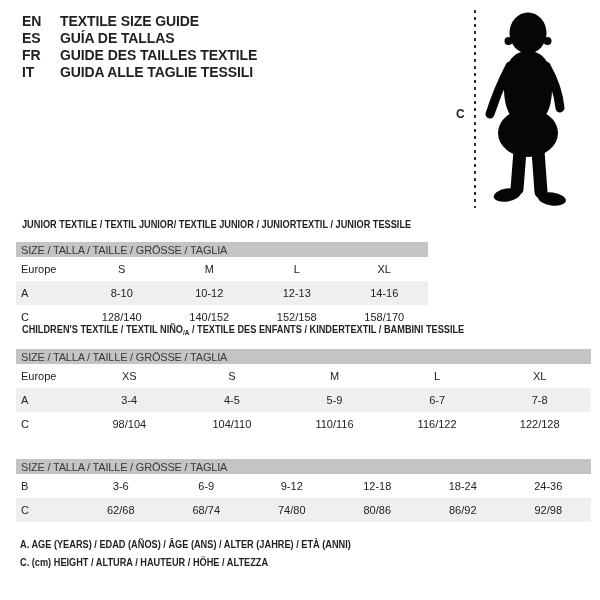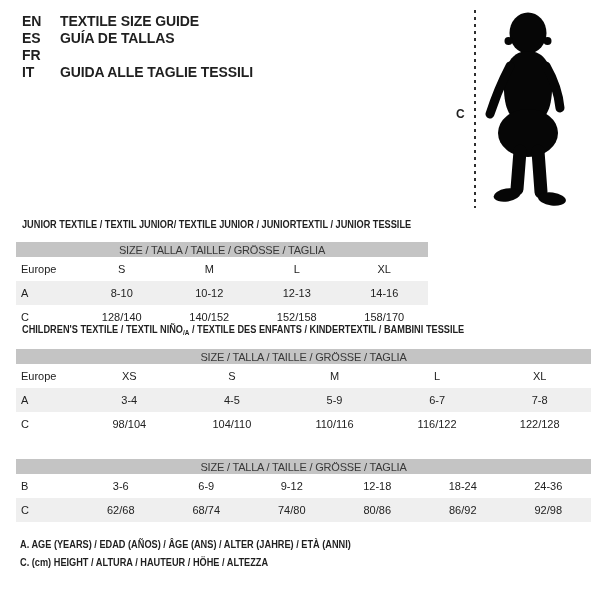--- a/index.html
+++ b/index.html
@@ -19,21 +19,21 @@
   .baby-svg{position:absolute;left:483px;top:11px;}
 
   
   .section-title{position:absolute;left:22px;font-weight:700;font-size:11.5px;white-space:nowrap;line-height:17px;}
   .cond{display:inline-block;transform:scaleX(0.8);transform-origin:0 50%;white-space:nowrap;}
   .subscript{font-size:8px;position:relative;top:2px;}
 
   
   .size-table{position:absolute;left:16px;border-collapse:collapse;table-layout:fixed;font-size:11px;color:#222;}
   .size-table td{padding:0;height:24px;text-align:center;vertical-align:middle;white-space:nowrap;}
-  .size-table .band td{background:#c4c4c4;color:#383838;height:15px;text-align:center;letter-spacing:-0.2px;margin-left:18px;}
+  .size-table .band td{background:#c4c4c4;color:#383838;height:15px;text-align:left;padding-left:5px;letter-spacing:-0.2px;margin-left:18px;}
   .size-table td.rowlabel{text-align:left;padding-left:5px;}
   .size-table tr.shaded td{background:#efefef;}
   .t-junior{top:242px;width:412px;}
   .t-children{top:349px;width:575px;}
   .t-babies{top:459px;width:575px;}
   .c-label{width:62px;}
 
   
   .footnotes{position:absolute;left:20px;top:536px;font-weight:700;font-size:11.5px;line-height:17.5px;}
   .footnote{white-space:nowrap;}
@@ -47,20 +47,21 @@
     <div class="lang-row">
       <span class="lang-code">EN</span>
       <span class="lang-title">TEXTILE SIZE GUIDE</span>
     </div>
     <div class="lang-row">
       <span class="lang-code">ES</span>
       <span class="lang-title">GUÍA DE TALLAS</span>
     </div>
     <div class="lang-row">
       <span class="lang-code">FR</span>
+      <span class="lang-title">GUIDE DES TAILLES TEXTILE</span>
     </div>
     <div class="lang-row">
       <span class="lang-code">IT</span>
       <span class="lang-title">GUIDA ALLE TAGLIE TESSILI</span>
     </div>
   </div>
 
   <div class="height-line"></div>
   <div class="height-label">C</div>
   <svg class="baby-svg" width="105" height="198" viewBox="0 0 105 198" fill="#060606">

